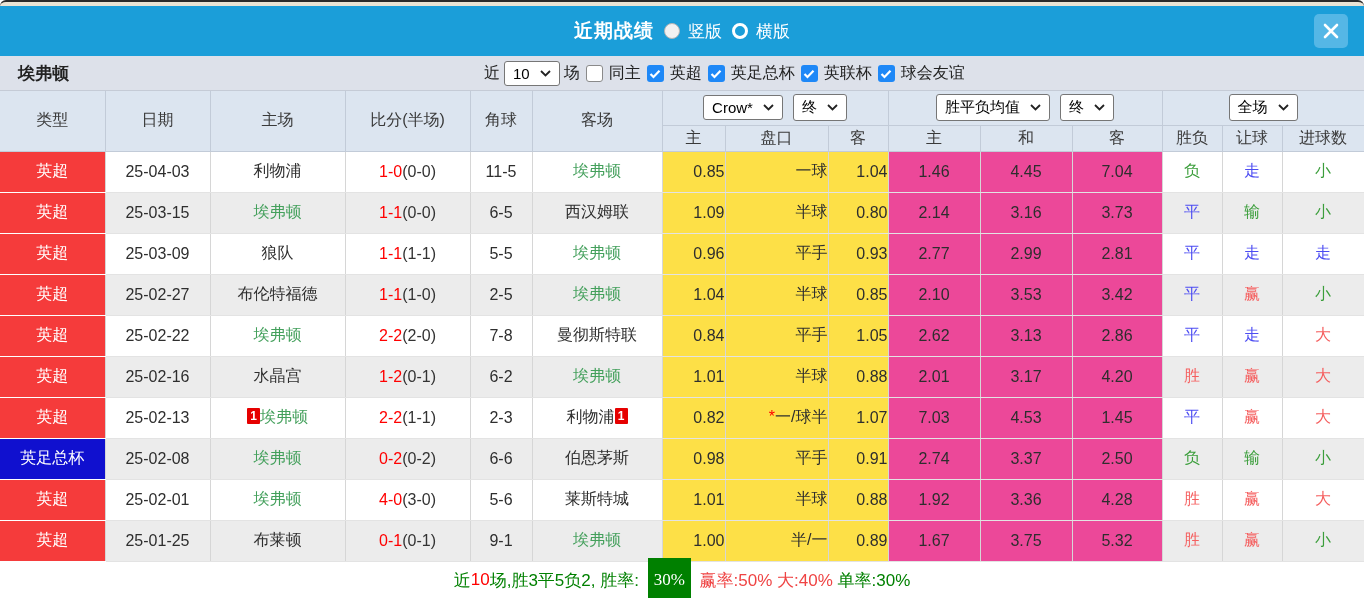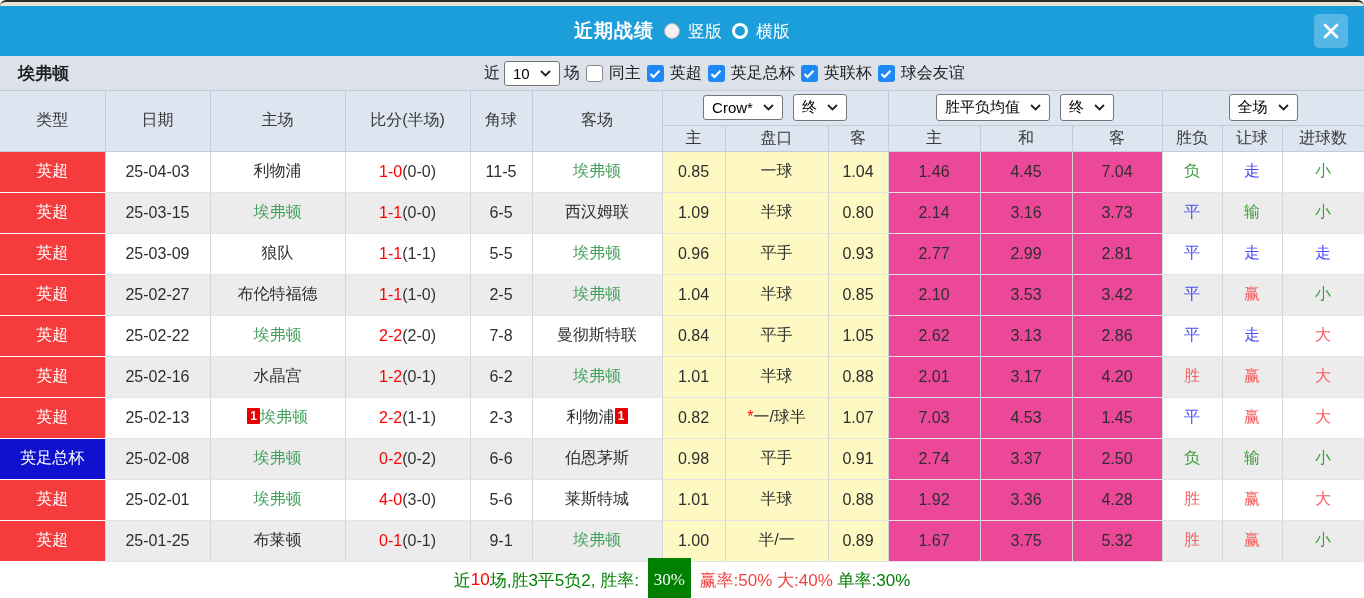--- a/index.html
+++ b/index.html
@@ -26,21 +26,21 @@
   
   table { border-collapse:collapse; table-layout:fixed; width:1364px; }
   thead th { background:#dce5f0; font-weight:normal; color:#3a3a3a; font-size:16px; border-right:1px solid #c2cbd8; border-bottom:1px solid #c2cbd8; }
   thead tr.hrow1 th { height:34px; }
   thead tr.hrow2 th { height:26px; }
   .select-cell { text-align:center; }
   .select-wrap { display:flex; align-items:center; justify-content:center; gap:10px; }
   tbody td { height:41px; text-align:center; font-size:16px; color:#2e2e2e; border-right:1px solid #d6d6d6; border-bottom:1px solid #e3e3e3; background:#fff; }
   tr.even td { background:#ececec; }
   td.type-cell { color:#fff; font-size:16px; border-bottom:1px solid #fff; }
-  td.cream, tr.even td.cream { background:#fef9c3; }
+  td.cream, tr.even td.cream { background:#fde047;text-align:right; }
   td.euro,  tr.even td.euro  { background:#ec4899; }
   .ev { color:#44a05c; }
   .ft { color:#ff0000; }
   .ht { color:#333; }
   .rc { display:inline-block; background:#e60000; color:#fff; font-size:12px; font-weight:bold; width:13px; height:16px; line-height:16px; border-radius:1px; vertical-align:2px; }
   .star { color:#ff0000; }
   .c-g { color:#3b9e3b; } .c-b { color:#4d4df2; } .c-r { color:#f55f5f; }
   
   .footer { height:37px; display:flex; align-items:center; justify-content:center; font-size:17px; background:#fff; }
   .footer span { white-space:pre; }

